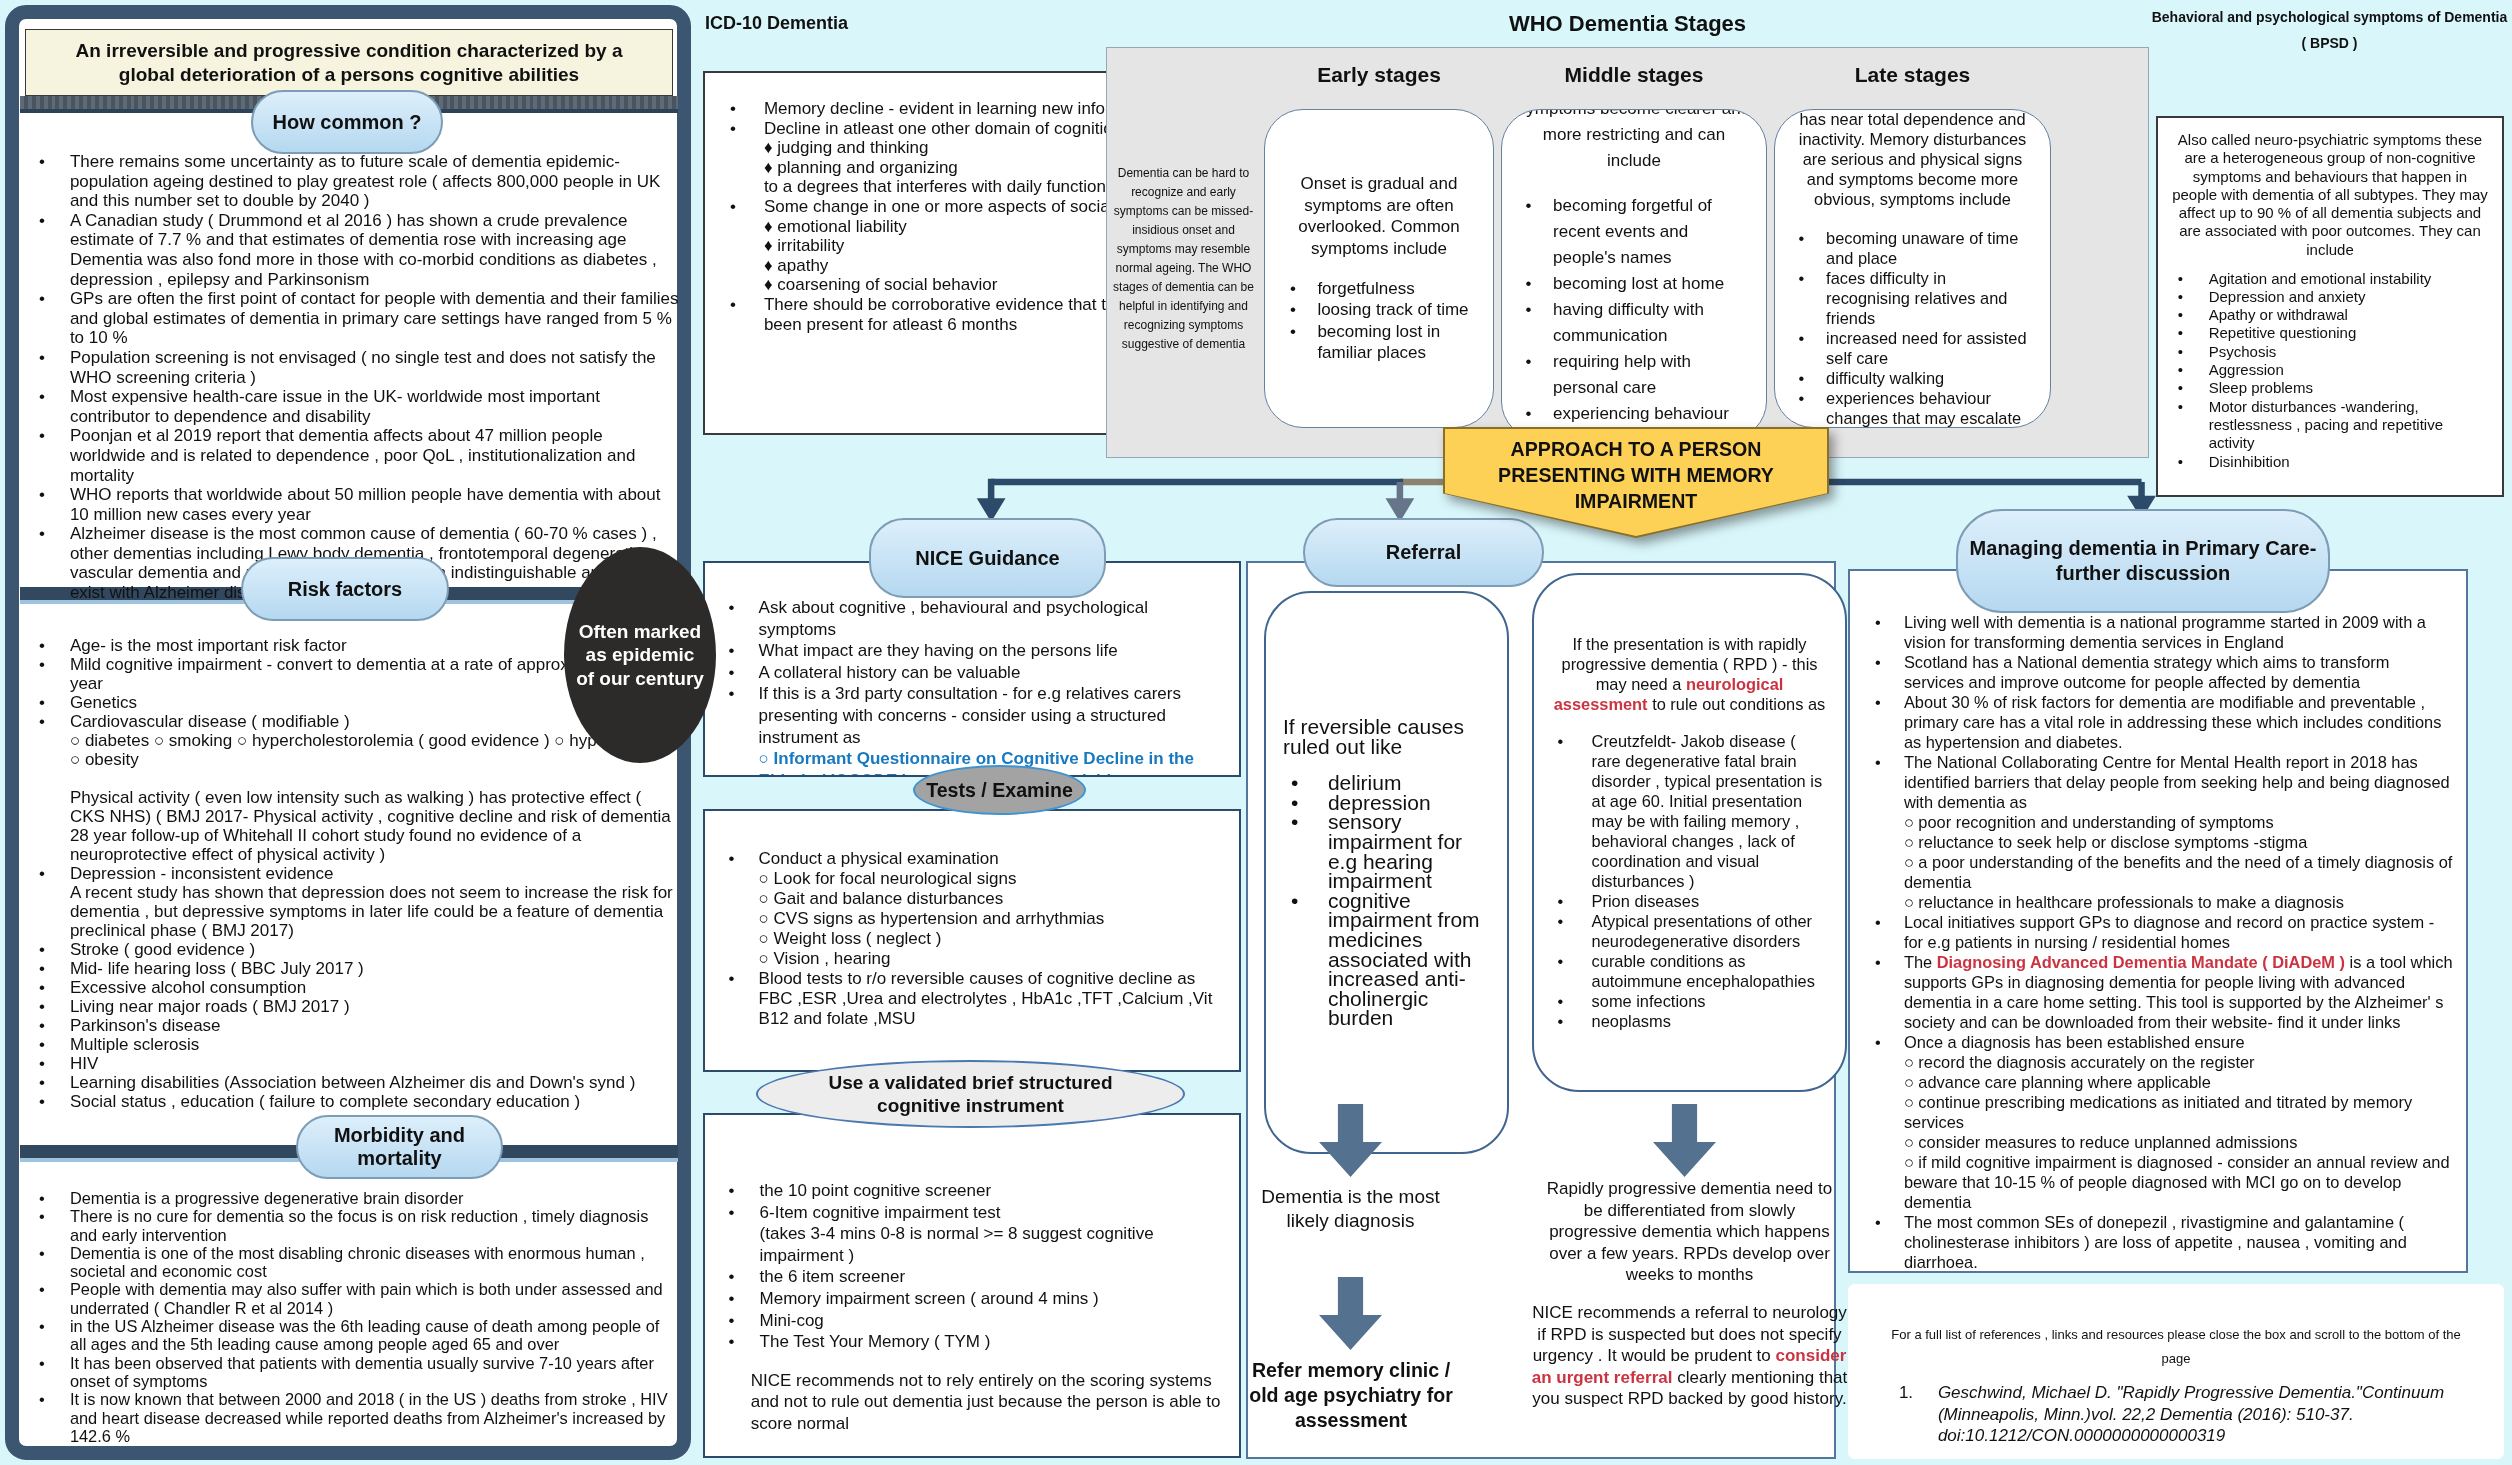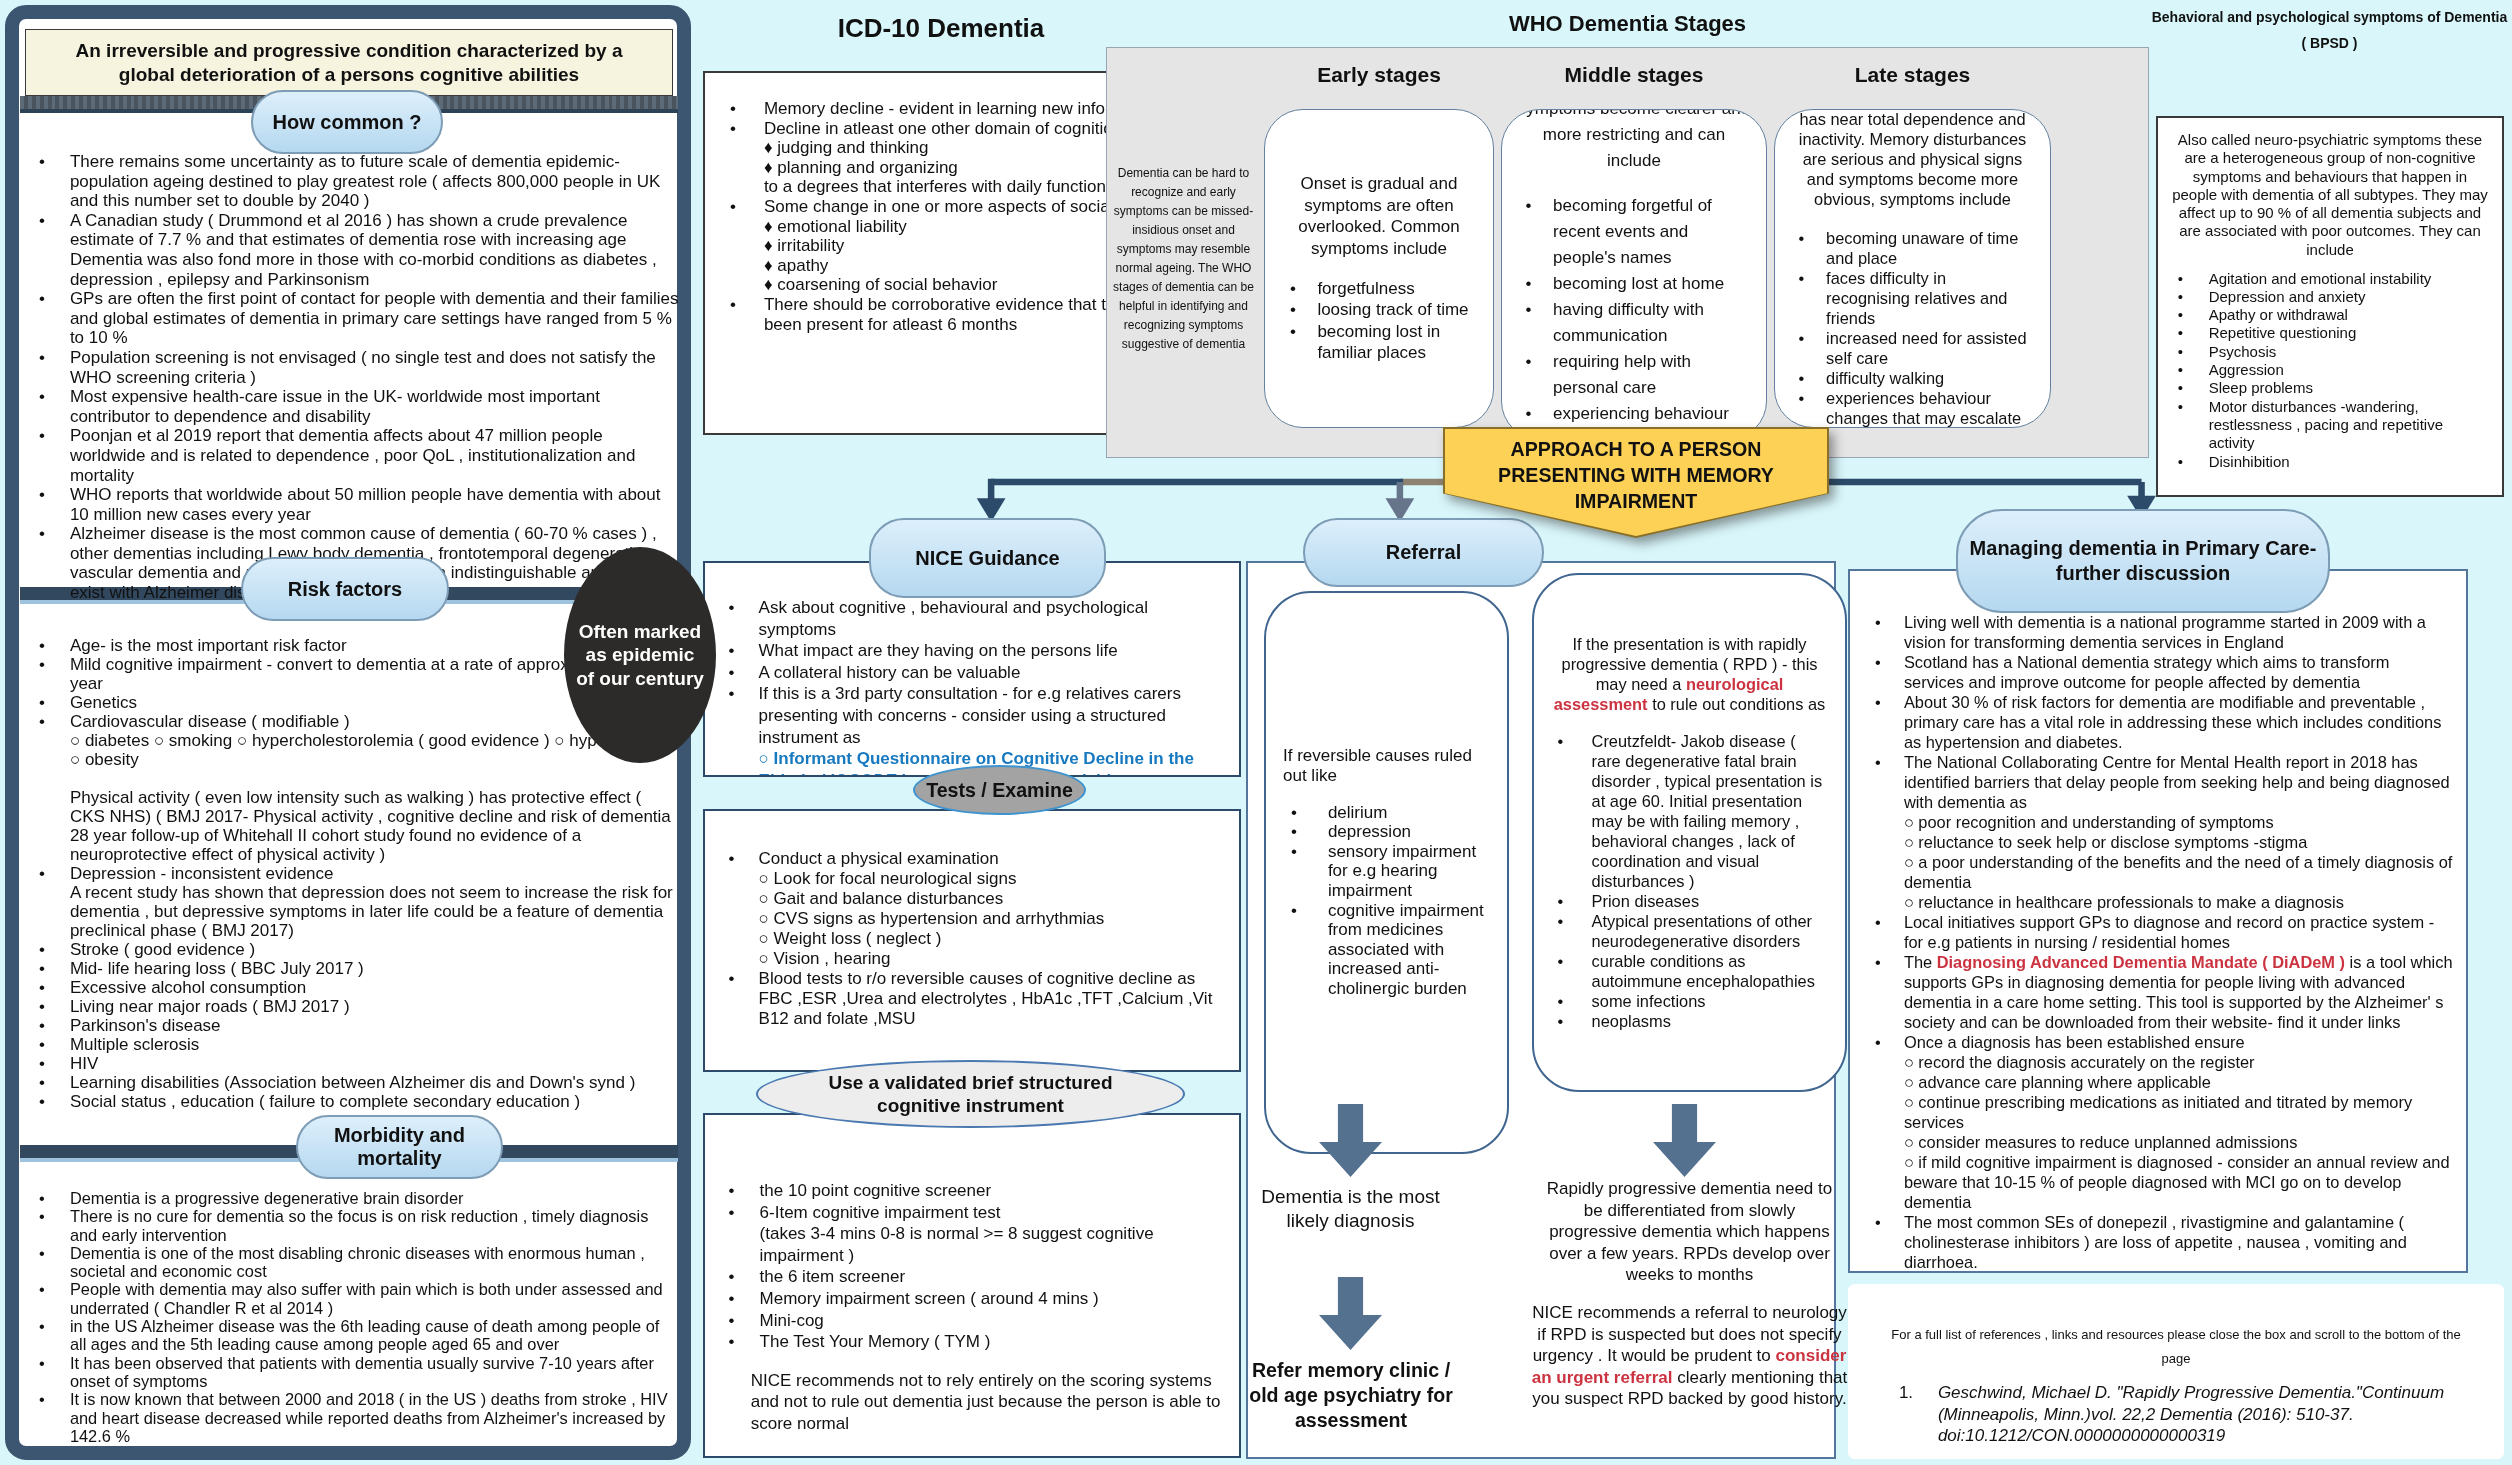--- a/index.html
+++ b/index.html
@@ -33,21 +33,21 @@
   #pill-how{left:251px;top:90px;width:192px;height:64px;}
   #pill-risk{left:241px;top:557px;width:208px;height:64px;}
   #pill-morb{left:296px;top:1115px;width:207px;height:64px;}
   #how-list{left:31px;top:152px;width:649px;font-size:17px;line-height:19.6px;z-index:3;}
   #risk-list{left:31px;top:636px;width:649px;font-size:17px;line-height:19px;z-index:3;}
   #morb-list{left:31px;top:1189px;width:649px;font-size:16.4px;line-height:18.3px;z-index:3;}
   #epidemic{left:564px;top:547px;width:152px;height:216px;border-radius:50%;background:#2c2b29;
     color:#fff;font-weight:bold;font-size:19px;line-height:23.6px;display:flex;align-items:center;
     justify-content:center;text-align:center;padding:0 10.5px;z-index:6;}
   
-  #icd-title{left:672px;top:13px;width:538px;text-align:center;font-weight:bold;font-size:26px;}
+  #icd-title{left:705px;top:13px;width:538px;font-weight:bold;font-size:18px;}
   #icd-box{left:703px;top:71px;width:538px;height:364px;background:#fff;border:2px solid #3a3a3a;
     padding:26px 15.7px 0 17px;font-size:17px;line-height:19.6px;overflow:hidden;--mk:34px;}
   
   #who-title{left:1106px;top:10.5px;width:1043px;text-align:center;font-weight:bold;font-size:22px;}
   #who-panel{left:1106px;top:47px;width:1043px;height:411px;background:#e5e5e6;border:1.3px solid #98a5b5;z-index:1;}
   .stage-title{top:63px;text-align:center;font-weight:bold;font-size:21px;z-index:2;}
   #st-early{left:1264px;width:230px;}
   #st-middle{left:1501px;width:266px;}
   #st-late{left:1774px;width:277px;}
   #who-intro{left:1111px;top:164px;width:145px;text-align:center;font-size:12px;line-height:19px;z-index:2;}
@@ -81,21 +81,21 @@
     padding:38px 14.4px 0 15.7px;font-size:17px;line-height:20px;overflow:hidden;--mk:30px;}
   #pill-inst{left:756px;top:1060px;width:429px;height:68px;border-radius:50%;
     background:#ededed;border:2px solid #4a78b0;font-size:19px;line-height:23px;padding:0 30px;}
   #inst-box{left:703px;top:1113px;width:538px;height:345px;background:#fff;border:2px solid #2c4a69;
     padding:65px 14.4px 0 15.7px;font-size:17px;line-height:21.6px;overflow:hidden;--mk:30px;}
   #inst-note{margin:17px 0 0 30px;}
   
   #ref-box{left:1246px;top:561px;width:590px;height:898px;background:#fff;border:2px solid #54769c;z-index:1;}
   .rbox{background:#fff;border:2px solid #40658f;border-radius:47px;z-index:2;
     display:flex;flex-direction:column;justify-content:center;overflow:hidden;}
-  #rev-box{left:1264px;top:591px;width:245px;height:563px;padding:0 17px;font-size:17px;line-height:19.6px;}
+  #rev-box{left:1264px;top:591px;width:245px;height:563px;padding:0 17px;font-size:21px;line-height:19.6px;}
   #rev-box .lead{margin-bottom:17px;}
   #rev-box .list{--mk:37px;}
   #rpd-box{left:1532px;top:573px;width:315px;height:519px;padding:0 15.7px;font-size:16.4px;line-height:20px;}
   #rpd-box .lead{text-align:center;margin-bottom:17px;}
   #rpd-box .list{--mk:34px;}
   .block-arrow{width:63px;height:73px;background:#54728f;z-index:3;
     clip-path:polygon(30% 0,70% 0,70% 52%,100% 52%,50% 100%,0 52%,30% 52%);}
   #arrow-a{left:1319px;top:1104px;}
   #arrow-b{left:1319px;top:1277px;}
   #arrow-c{left:1653px;top:1104px;}

